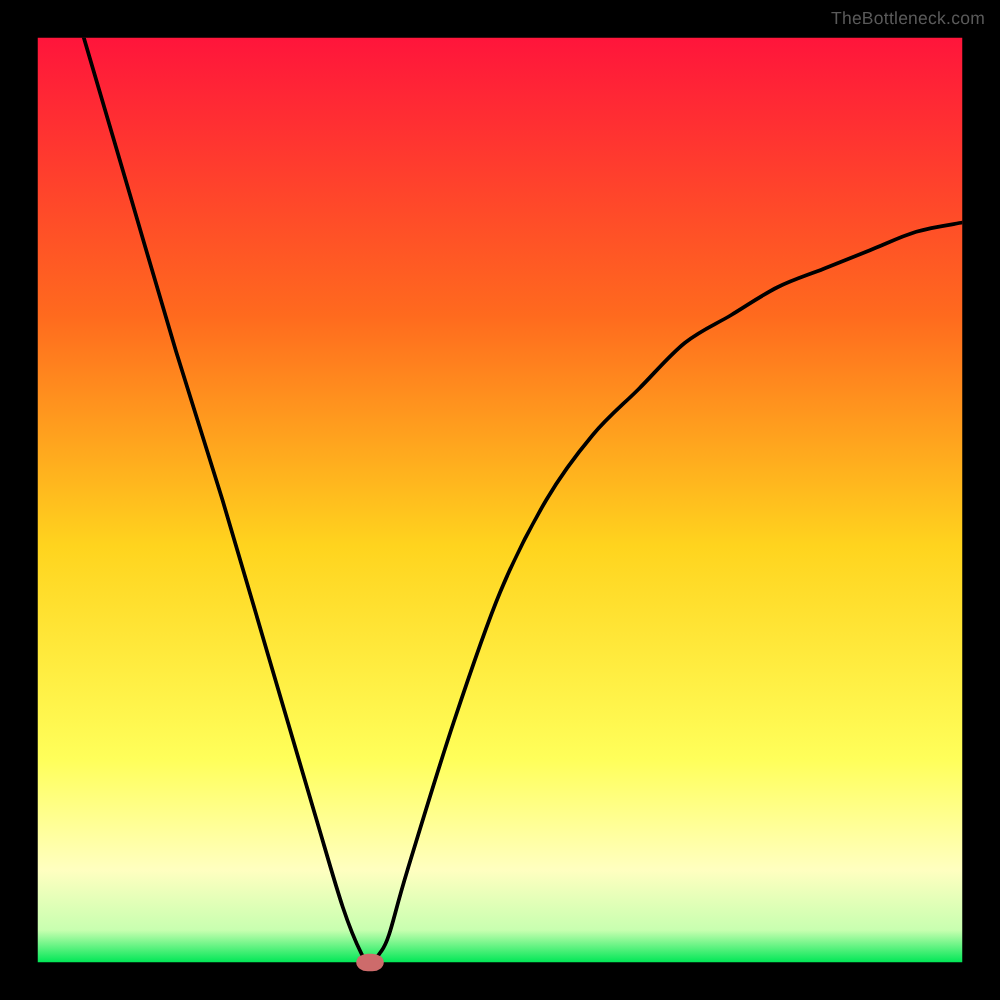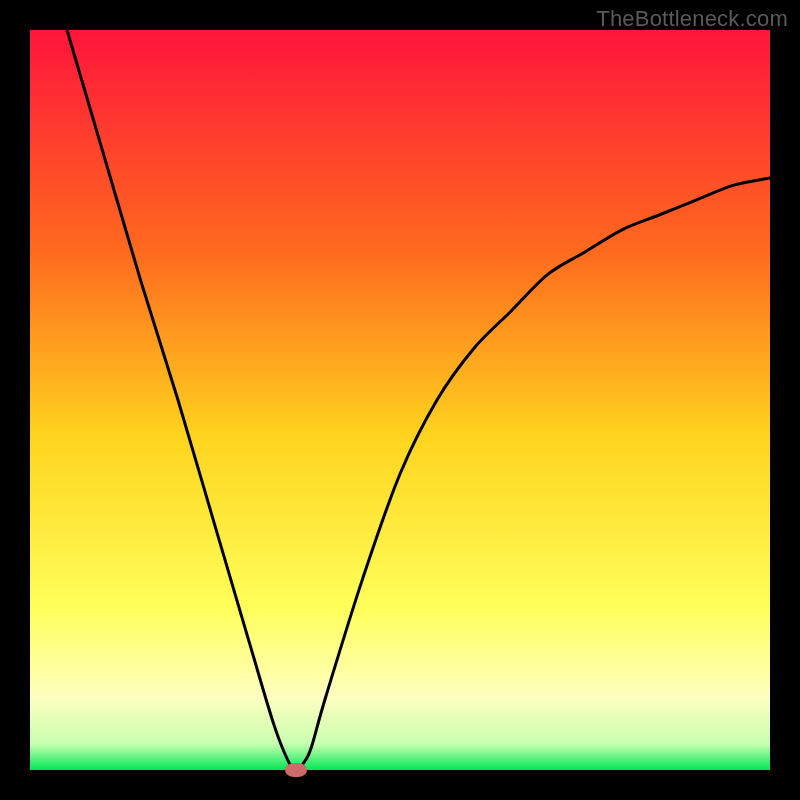--- a/index.html
+++ b/index.html
@@ -24,21 +24,21 @@
     left: 0;
     top: 0;
     width: 740px;
     height: 740px;
   }
   .watermark {
     position: absolute;
     top: 6px;
     right: 12px;
     color: #5a5a5a;
-    font-size: 22px;
+    font-size: 14px;
     font-weight: 500;
     letter-spacing: 0.2px;
     font-family: Arial, Helvetica, sans-serif;
   }
   .marker {
     position: absolute;
     background: #cd6b6b;
     border-radius: 50% / 60%;
   }
 </style>

